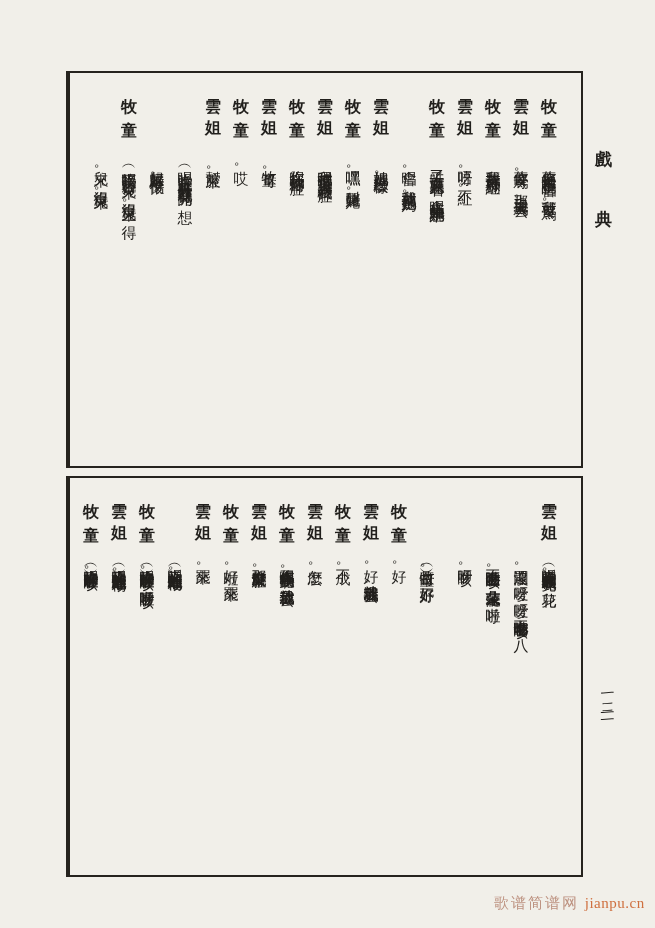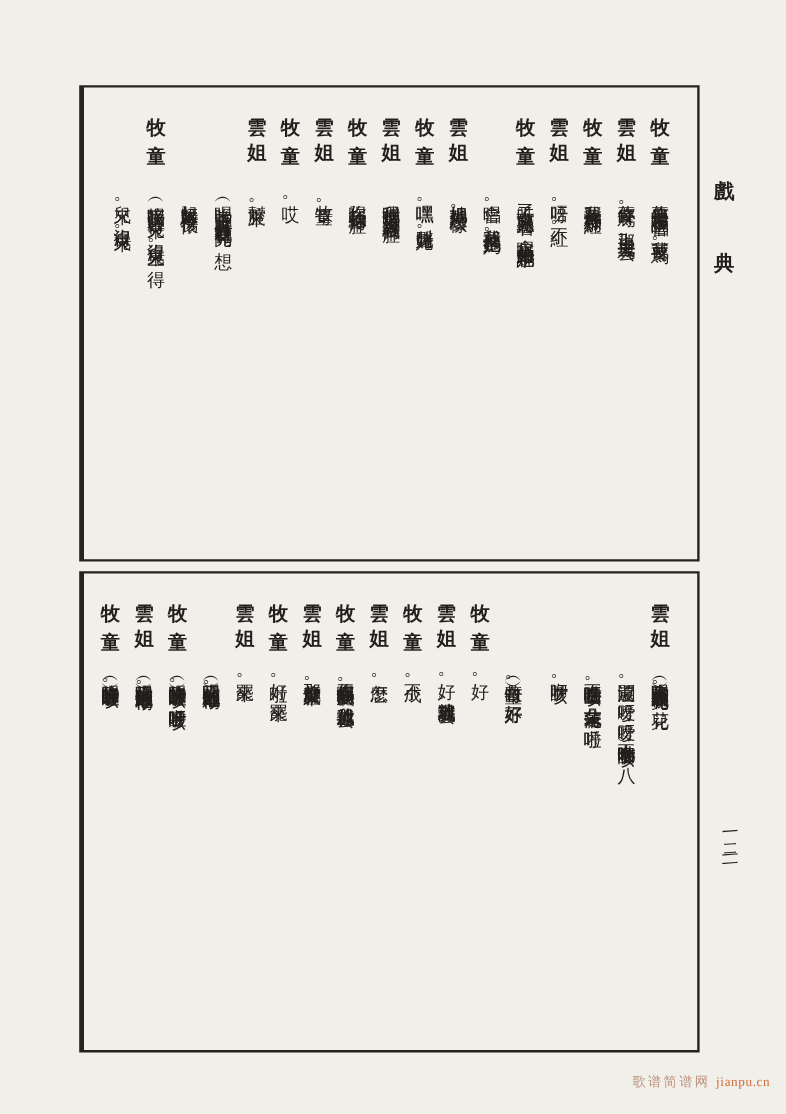--- a/index.html
+++ b/index.html
@@ -70,24 +70,23 @@
     writing-mode:vertical-rl;
     font-size:14px;
     letter-spacing:7px;
     line-height:22px;
     white-space:nowrap;
     transform:skewY(-4deg);
   }
   .watermark{
     position:absolute;
     left:494px;top:894px;
-    font-size:11px;
+    font-size:15px;
     letter-spacing:2px;
     white-space:nowrap;
-    margin-left:33px;
   }
   .wm-name{color:var(--wm-name);}
   .wm-url{color:var(--wm-url);letter-spacing:0.5px;}
 </style>
 </head>
 <body>
 
 <div class="box box-top">
   <div class="flow flow-top">
 

